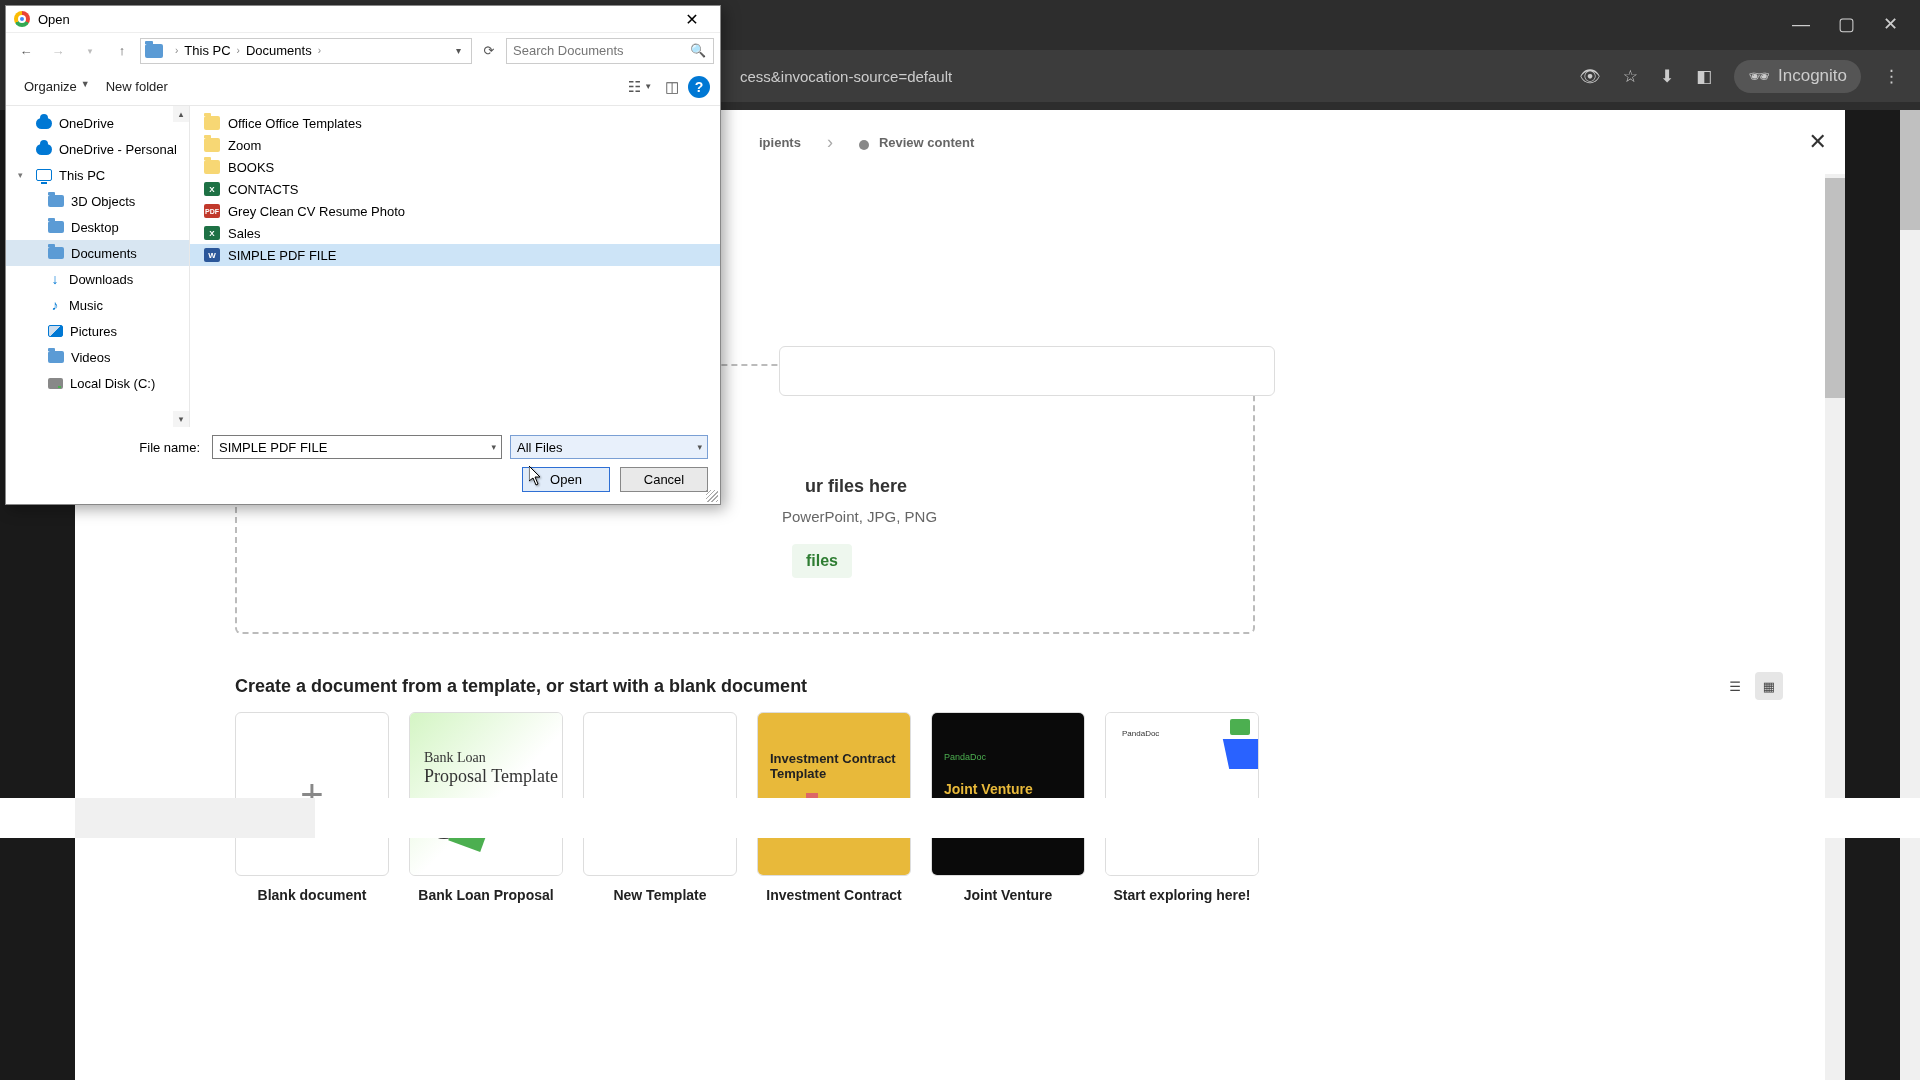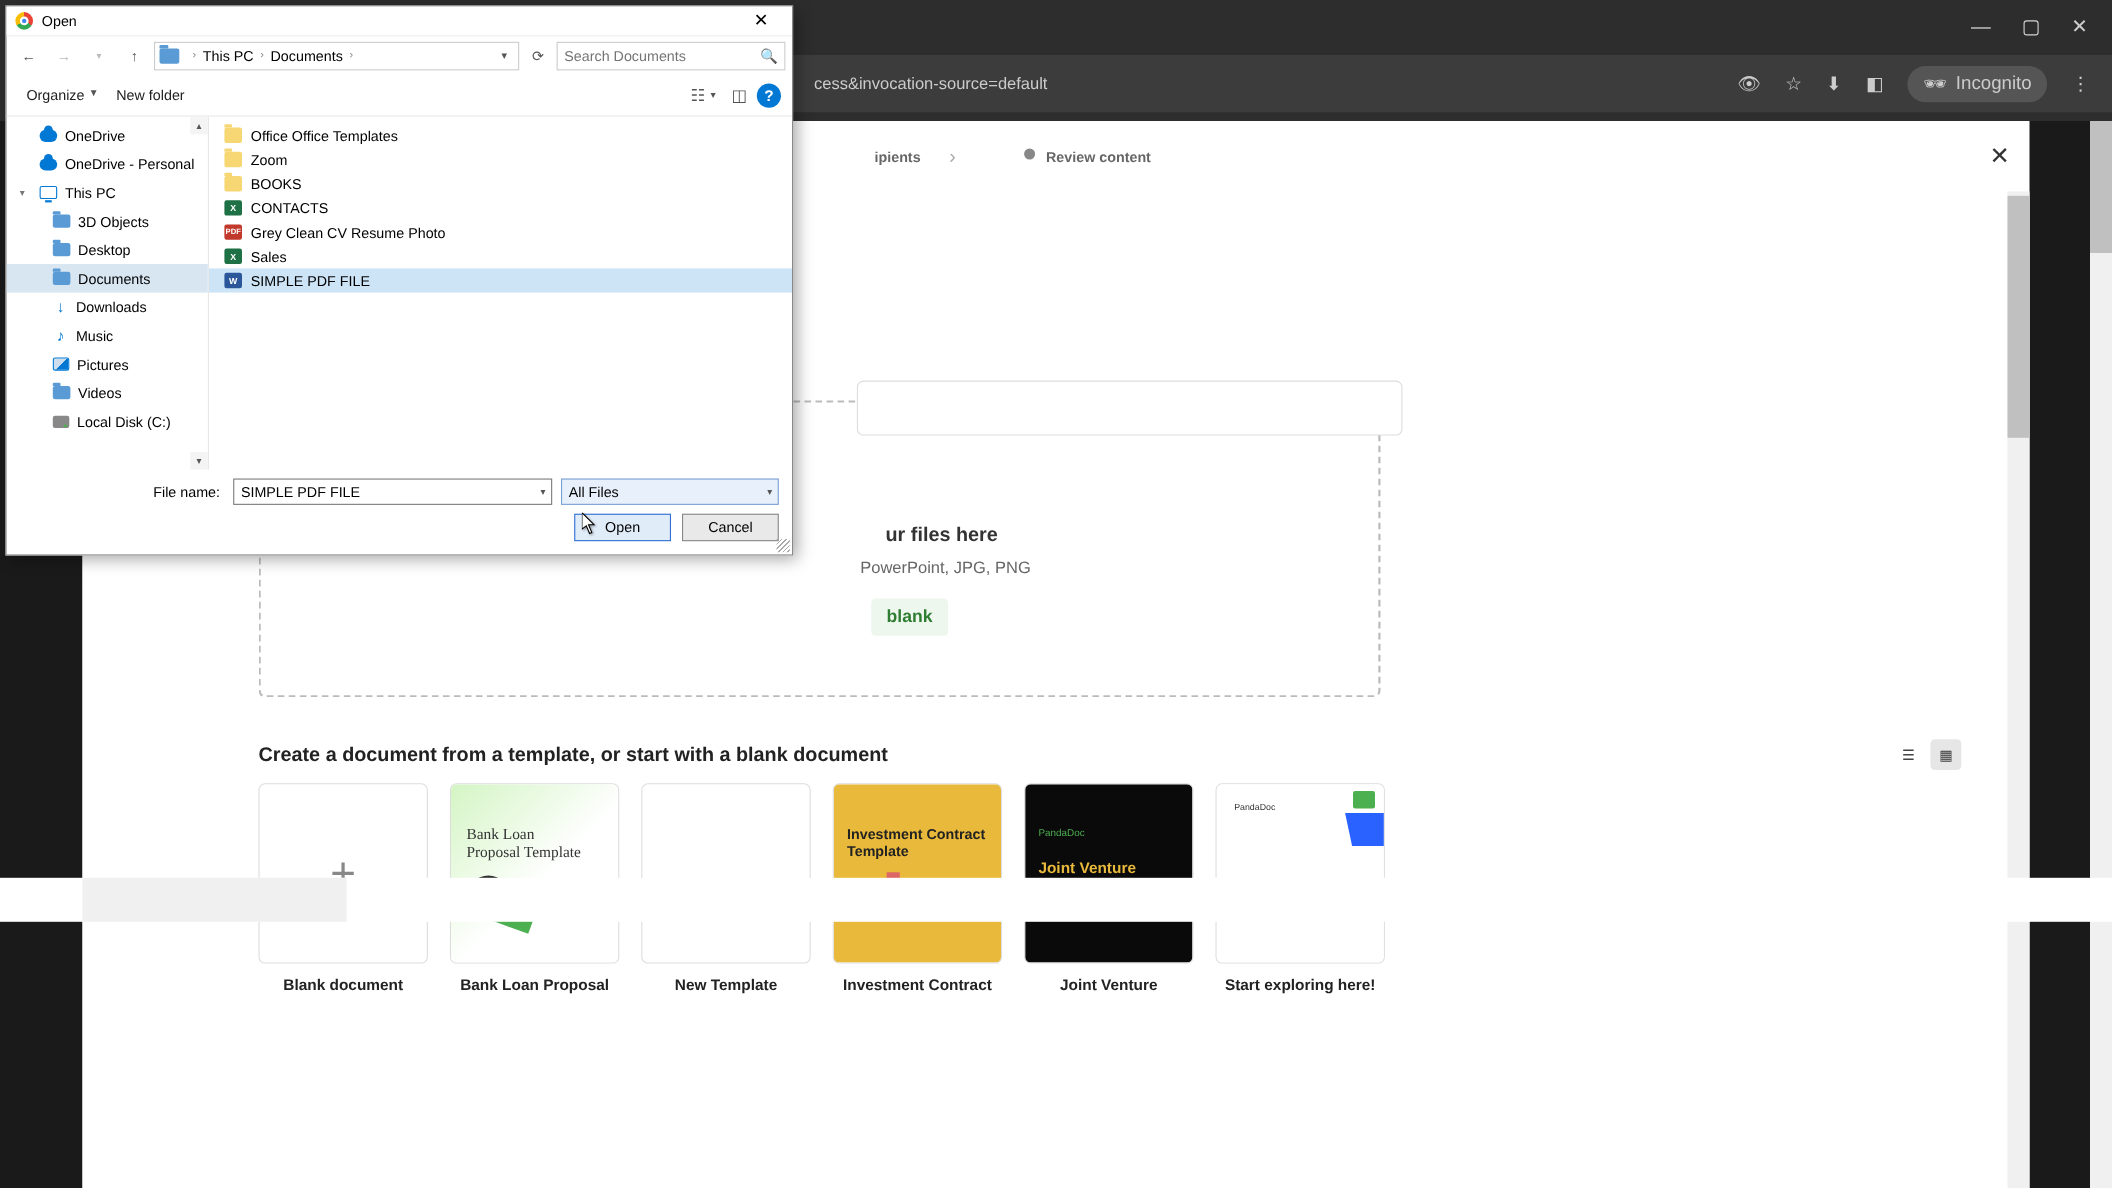--- a/index.html
+++ b/index.html
@@ -14,21 +14,21 @@
 .addr-bar .icons { display:flex; gap:22px; align-items:center; }
 .addr-bar .icons span { font-size:17px; color:#ccc; }
 .incognito-pill { background:#555; border-radius:20px; padding:6px 14px; display:flex; align-items:center; gap:8px; color:#fff; font-size:14px; }
 
 
 .app-area { position:absolute; top:110px; left:75px; right:75px; bottom:0; background:#fff; }
 .scroll-track-outer { position:absolute; right:0; top:110px; bottom:0; width:20px; background:#f0f0f0; }
 .scroll-thumb-outer { position:absolute; top:0; width:100%; height:120px; background:#c0c0c0; }
 
 .wizard-header { position:absolute; top:0; left:0; right:0; height:64px; display:flex; align-items:center; padding:0 24px; }
-.wizard-step { display:flex; align-items:flex-start; gap:10px; color:#666; font-size:15px; font-weight:600;margin-left:36px; }
+.wizard-step { display:flex; align-items:flex-end; gap:10px; color:#666; font-size:15px; font-weight:600; }
 .step-dot { width:10px; height:10px; border-radius:50%; background:#888; }
 .step-sep { margin:0 26px; color:#aaa; font-size:18px; }
 .wizard-close { position:absolute; right:18px; font-size:22px; color:#333; cursor:pointer; }
 
 .content-scroll { position:absolute; top:64px; left:0; right:22px; bottom:0; background:#fff; }
 .scroll-track-inner { position:absolute; right:0; top:64px; bottom:0; width:20px; background:#f0f0f0; }
 .scroll-thumb-inner { position:absolute; top:4px; width:100%; height:220px; background:#c0c0c0; }
 
 .drop-zone { position:absolute; top:190px; left:160px; width:1020px; height:270px; border:2px dashed #bbb; border-radius:6px; }
 .drop-zone .dz-title { position:absolute; left:568px; top:110px; font-size:18px; font-weight:700; color:#333; }
@@ -42,21 +42,21 @@
 .tmpl-head .view-btn.active { background:#e6e6e6; }
 
 .templates { position:absolute; top:538px; left:160px; display:flex; gap:20px; }
 .tmpl-card { width:154px; }
 .tmpl-thumb { width:154px; height:164px; border:1px solid #ddd; border-radius:6px; background:#fff; display:flex; align-items:center; justify-content:center; overflow:hidden; position:relative; }
 .tmpl-label { text-align:center; margin-top:10px; font-size:14px; font-weight:700; color:#222; line-height:1.3; }
 
 .thumb-plus { font-size:40px; color:#888; font-weight:300; }
 .thumb-bank { width:100%; height:100%; background:linear-gradient(135deg,#d4f5c4 0%,#fff 55%); display:flex; flex-direction:column; justify-content:center; padding-left:14px; }
 .thumb-bank .t1 { font-family:Georgia,serif; font-size:14px; color:#333; }
-.thumb-bank .t2 { font-family:Georgia,serif; font-size:14px; color:#333; }
+.thumb-bank .t2 { font-family:Georgia,serif; font-size:18px; color:#333; }
 .thumb-bank .person { width:40px; height:40px; border-radius:50%; background:#333; margin-top:12px; position:relative; }
 .thumb-bank .person::after { content:""; position:absolute; left:28px; top:20px; width:34px; height:28px; background:#4caf50; transform:rotate(20deg); }
 .thumb-invest { width:100%; height:100%; background:#e8b93a; display:flex; flex-direction:column; justify-content:center; padding:12px; }
 .thumb-invest .t1 { font-size:13px; font-weight:800; color:#222; }
 .thumb-invest .bars { display:flex; align-items:flex-end; gap:6px; margin-top:12px; }
 .thumb-invest .bars div { width:12px; background:#d66; }
 .thumb-jv { width:100%; height:100%; background:#0a0a0a; display:flex; flex-direction:column; justify-content:center; padding:12px; }
 .thumb-jv .brand { color:#4caf50; font-size:9px; margin-bottom:18px; }
 .thumb-jv .t1 { font-size:14px; font-weight:800; color:#e8b93a; line-height:1.35; }
 .thumb-expl { width:100%; height:100%; background:#fff; padding:16px; position:relative; }
@@ -178,21 +178,21 @@
       <span>Review content</span>
     </div>
     <span class="wizard-close">✕</span>
   </div>
 
   <div class="content-scroll">
     <div class="drop-zone">
       <div class="dz-box"></div>
       <div class="dz-title">ur files here</div>
       <div class="dz-sub">PowerPoint, JPG, PNG</div>
-      <div class="dz-btn">blank</div>
+      <div class="dz-btn">files</div>
     </div>
 
     <div class="tmpl-head">
       <div class="title">Create a document from a template, or start with a blank document</div>
       <div class="view-btn">☰</div>
       <div class="view-btn active">▦</div>
     </div>
 
     <div class="templates">
       <div class="tmpl-card">

